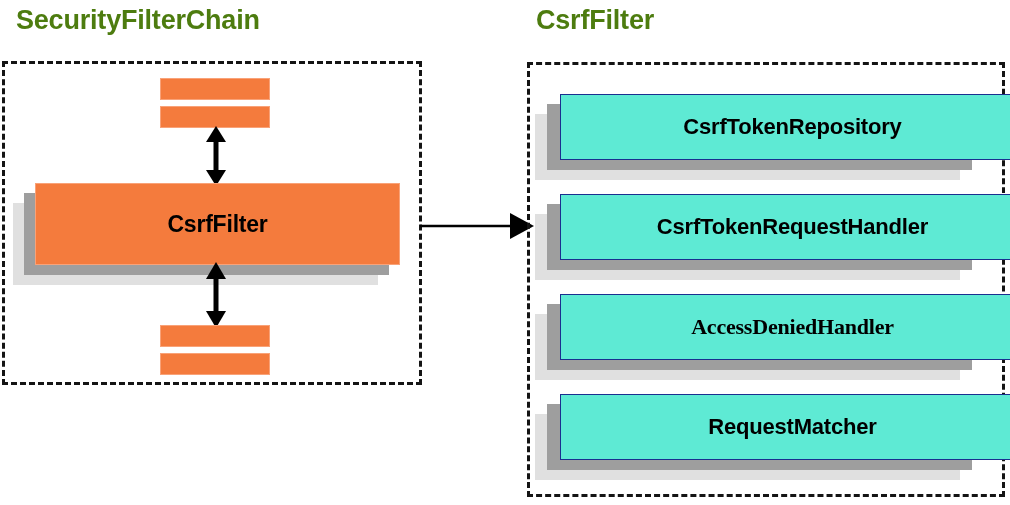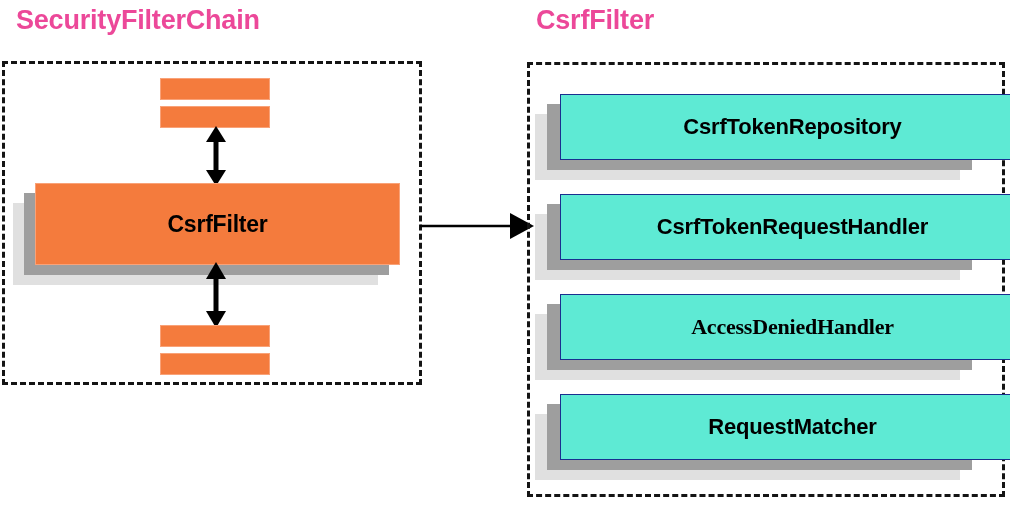--- a/index.html
+++ b/index.html
@@ -3,21 +3,21 @@
 <meta charset="utf-8">
 <style>
   html,body{margin:0;padding:0;background:#ffffff;}
   body{width:1010px;height:505px;position:relative;overflow:hidden;
        font-family:"Liberation Sans","DejaVu Sans",sans-serif;}
 
   .stage{position:absolute;left:0;top:0;width:1010px;height:505px;}
 
   
   .panel-title{
-    position:absolute;color:#ec4899;font-weight:bold;font-size:27px;
+    position:absolute;color:#4d7c0f;font-weight:bold;font-size:27px;
     letter-spacing:-0.2px;white-space:nowrap;line-height:34px;
   }
   #title-left{left:16px;top:3px;}
   #title-right{left:536px;top:3px;}
 
   
   .dashed-box{
     position:absolute;background:transparent;
     border:3px dashed #141414;
     box-sizing:border-box;

